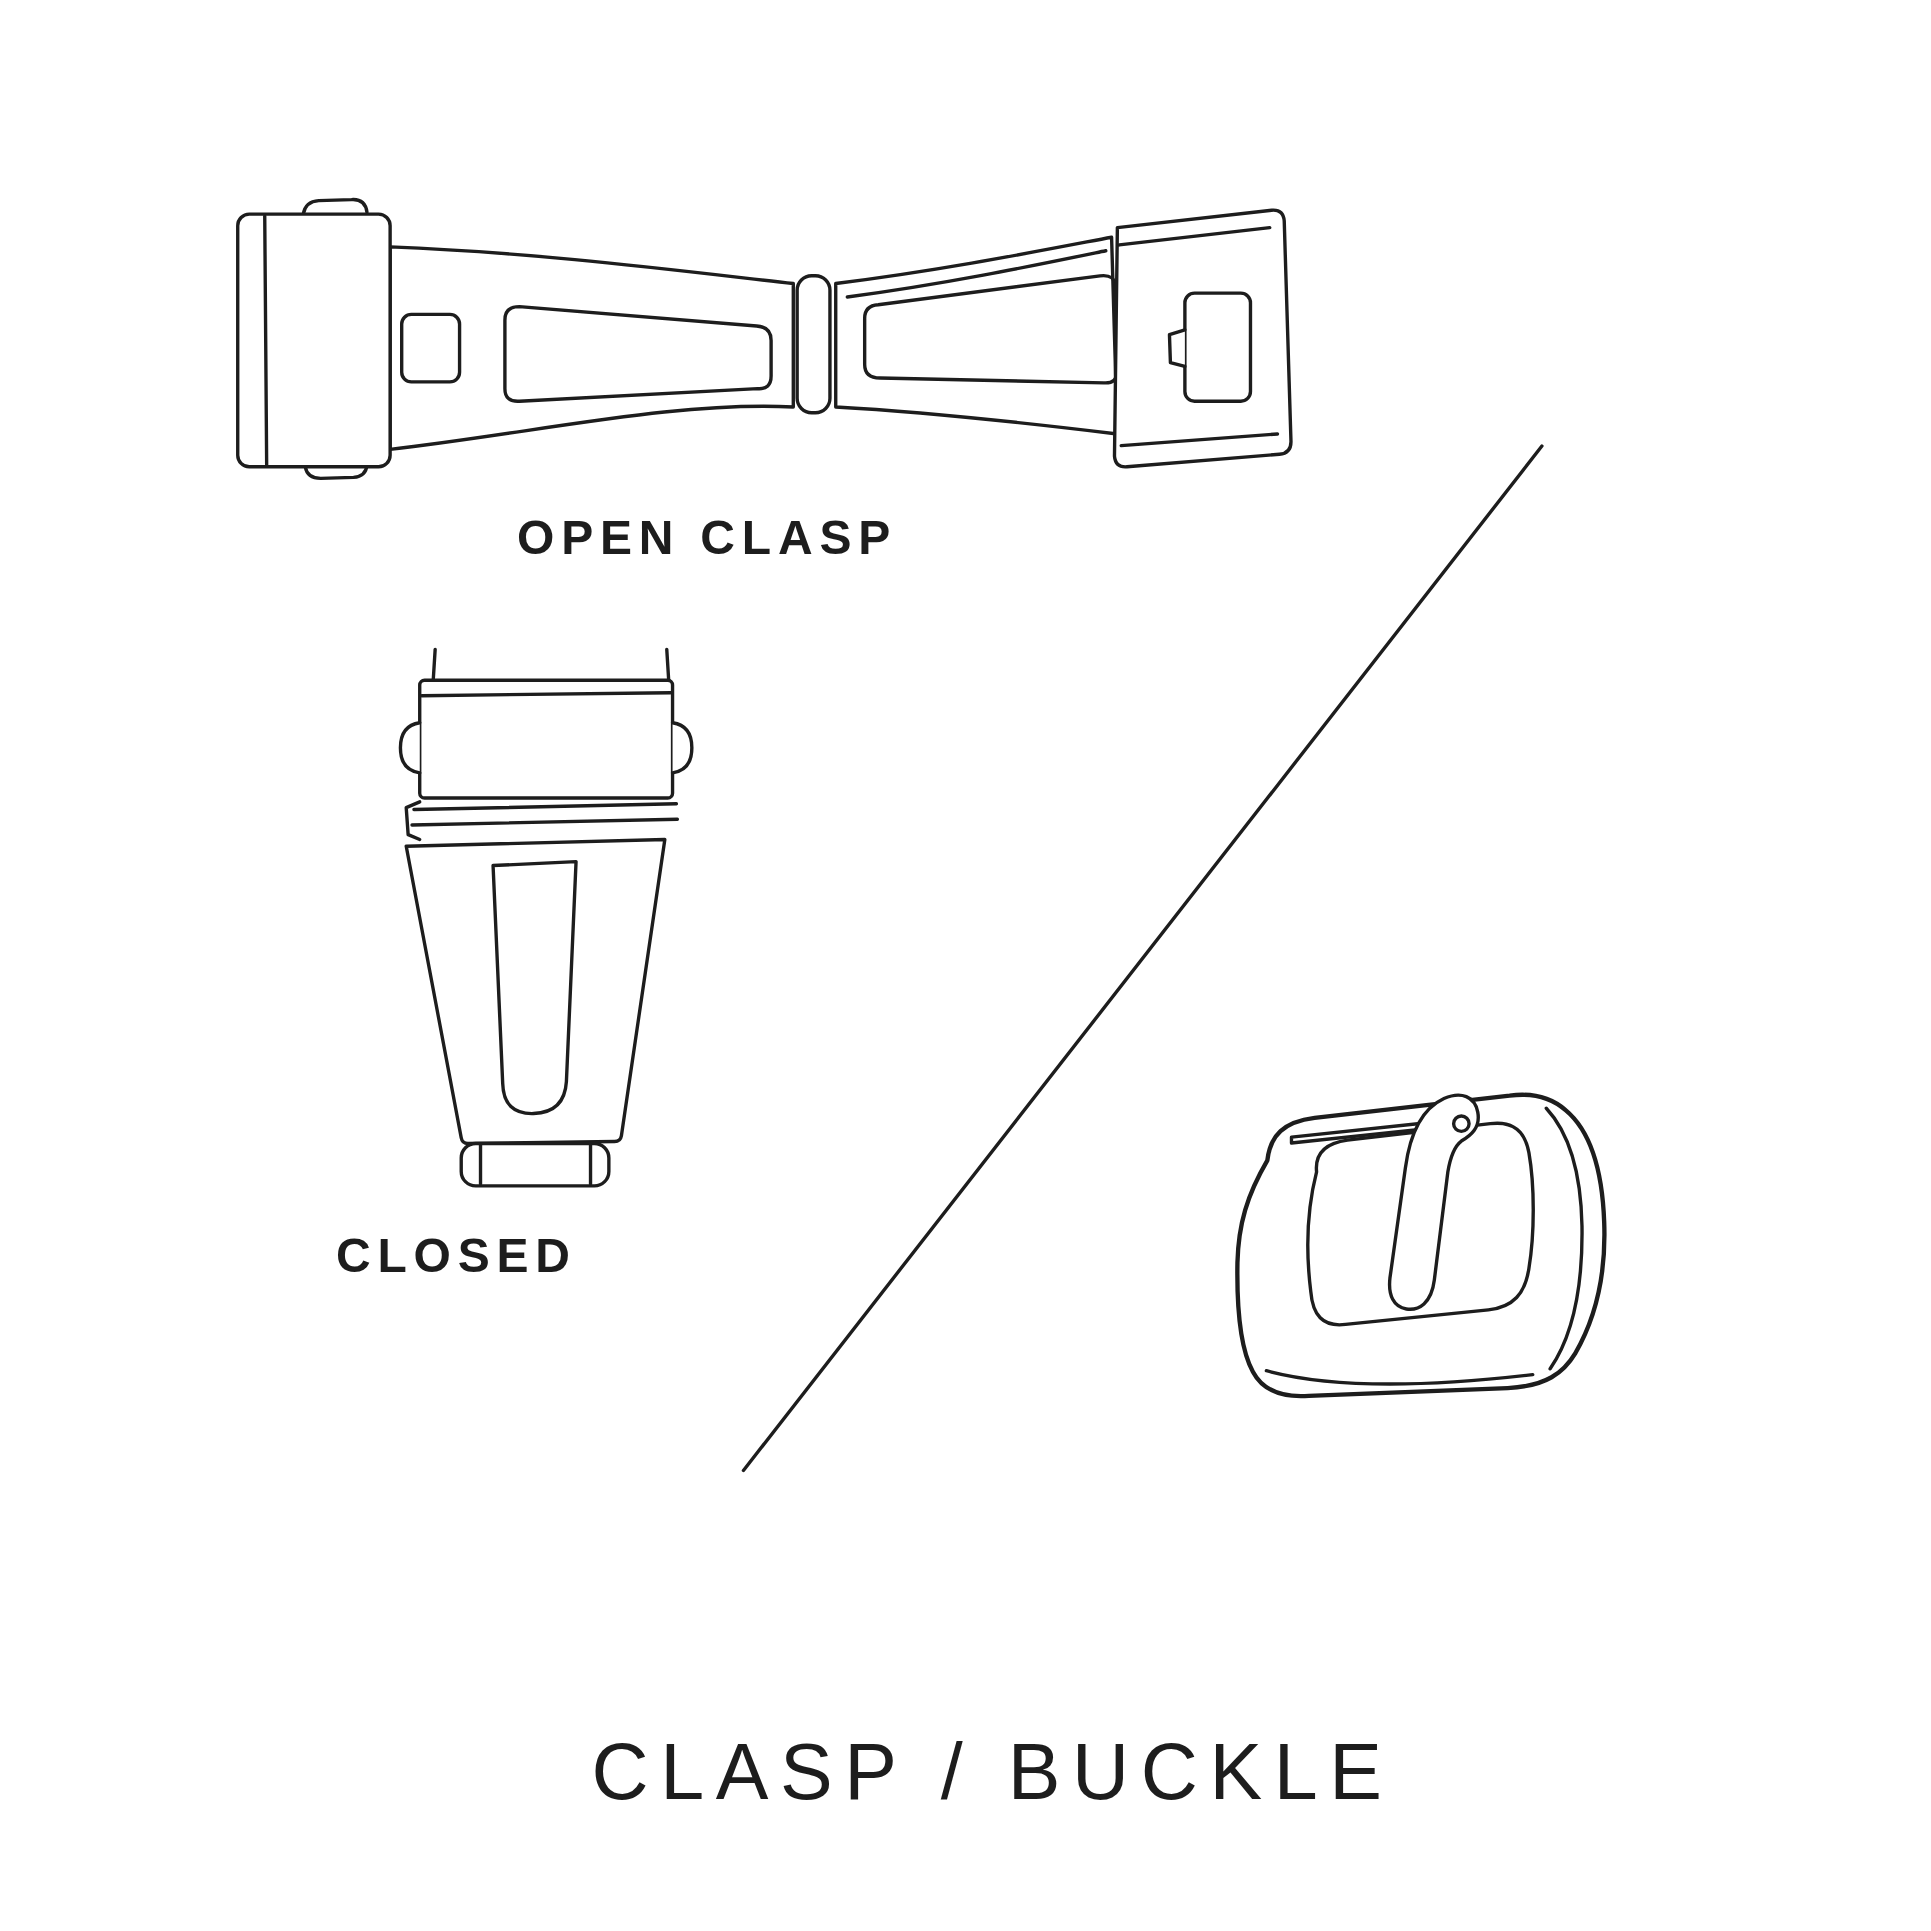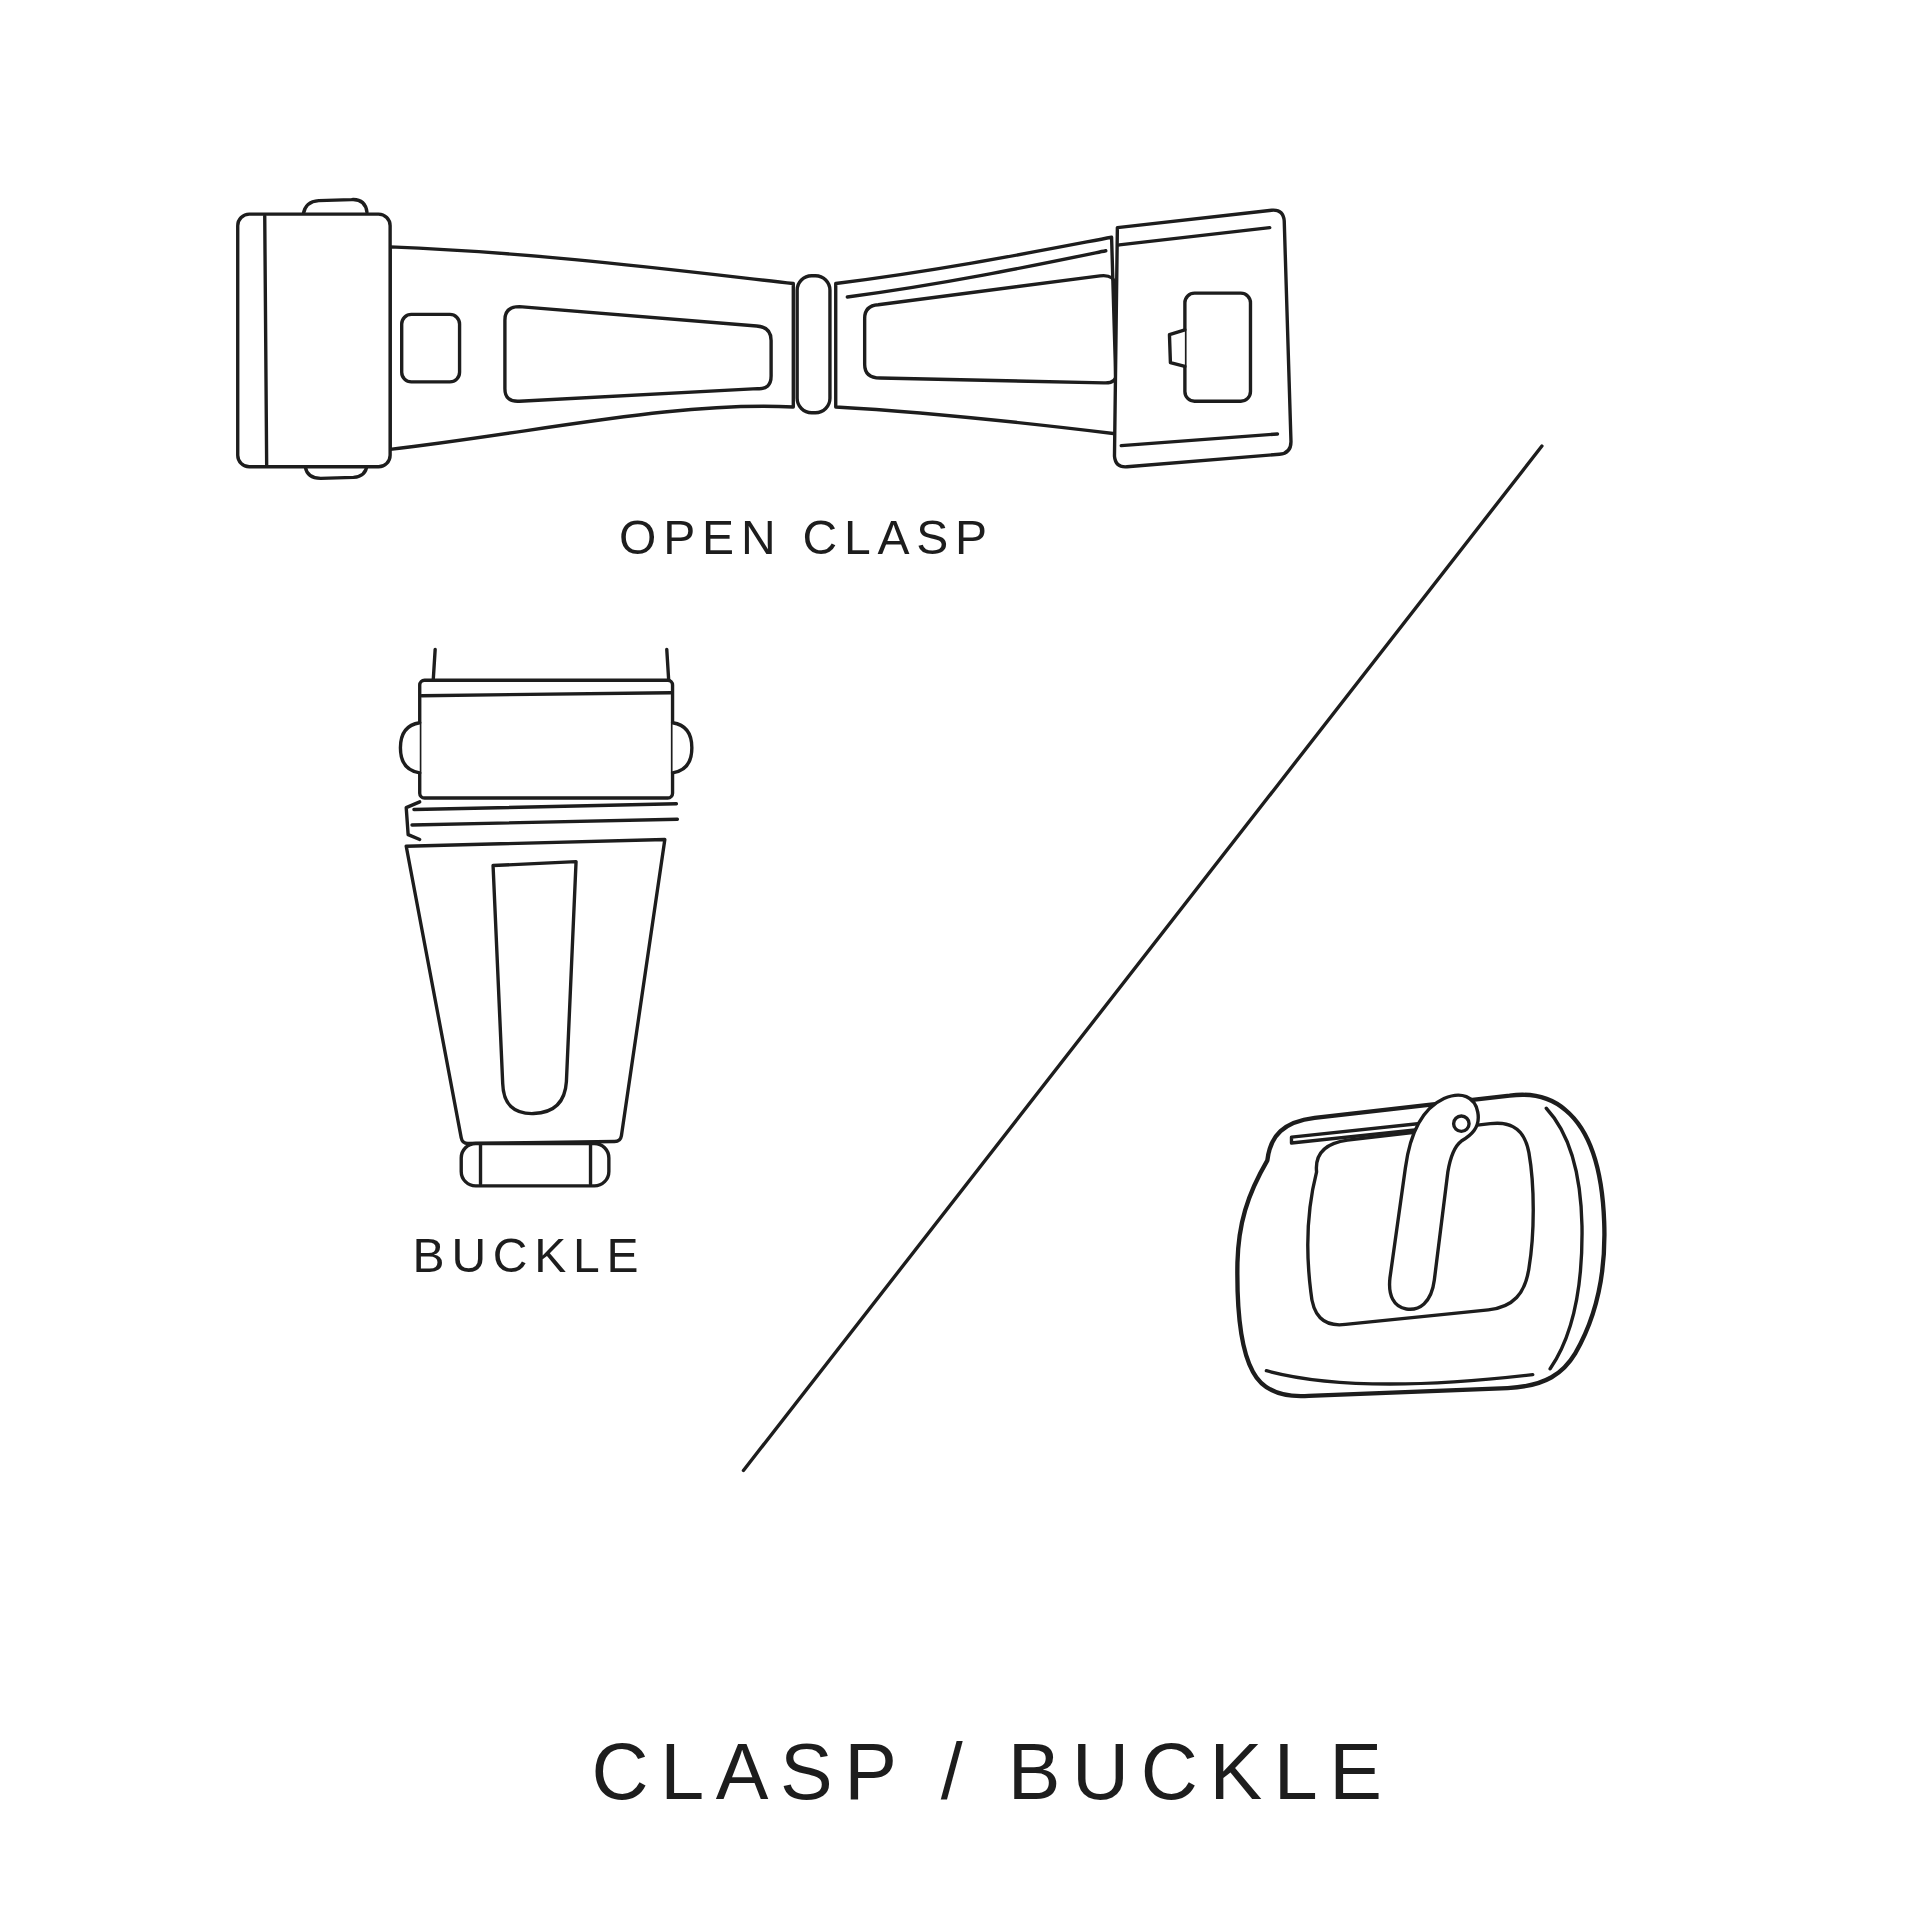--- a/index.html
+++ b/index.html
@@ -8,22 +8,22 @@
   .canvas {
     position:relative; width:1931px; height:1931px;
     background:var(--paper); overflow:hidden;
   }
   .fig { position:absolute; }
   .fig svg { display:block; width:100%; height:100%; }
   .stroke { fill:none; stroke:var(--ink); stroke-width:3.5; stroke-linecap:round; stroke-linejoin:round; }
   .stroke-fill { fill:var(--paper); stroke:var(--ink); stroke-width:3.5; stroke-linecap:round; stroke-linejoin:round; }
   .stroke-heavy { fill:var(--paper); stroke:var(--ink); stroke-width:4.5; stroke-linecap:round; stroke-linejoin:round; }
   .caption {
-    position:absolute; text-align:center;
-    font-size:48px; letter-spacing:6.8px; font-weight:400;
+    position:absolute; 
+    font-size:48px; letter-spacing:6.8px; font-weight:700;
     color:var(--ink); white-space:nowrap;
   }
   .diagram-title {
     position:absolute; left:0; width:1931px; text-align:center;
     font-size:79px; letter-spacing:11.6px; font-weight:400;
     color:var(--ink); white-space:nowrap;padding-left:27px;
   }
 </style>
 </head>
 <body>
@@ -81,21 +81,21 @@
       <path class="stroke" d="M56,18 L54,50"></path>
       <path class="stroke" d="M296,18 L298,50"></path>
 
       <rect class="stroke-fill" x="40" y="50" width="262" height="122" rx="5"></rect>
       <path class="stroke" d="M42,66 L300,63"></path>
       <path class="stroke-fill" d="M40,94 Q20,97 20,120 Q20,143 40,146"></path>
       <path class="stroke-fill" d="M302,94 Q322,97 322,120 Q322,143 302,146"></path>
     </svg>
   </div>
 
-  <div class="caption" style="left:336px;top:1228px;width:386px;">BUCKLE</div>
+  <div class="caption" style="left:336px;top:1228px;width:386px;">CLOSED</div>
 
   <div class="fig" style="left:1222px;top:1079px;width:415px;height:348px;">
     <svg viewBox="0 0 430 360">
 
       <path class="stroke-heavy" d="M96,40 C64,44 50,58 47,84 C26,120 17,150 16,190 C15,250 22,285 32,303 C42,322 62,330 90,328 L296,320 C336,318 354,304 366,284 C388,246 398,200 396,148 C394,92 380,52 356,32 C340,18 320,14 298,17 Z"></path>
 
       <path class="stroke-fill" d="M98,96 C96,76 108,66 130,63 L278,46 C302,43 314,54 318,76 C324,110 324,160 318,196 C314,222 302,236 276,239 L128,254 C104,257 94,244 92,220 C87,180 88,135 98,96 Z"></path>
 
       <path class="stroke" d="M336,30 C362,58 372,100 373,152 C374,220 362,268 340,300"></path>
       <path class="stroke" d="M46,302 C120,322 220,318 322,306"></path>

